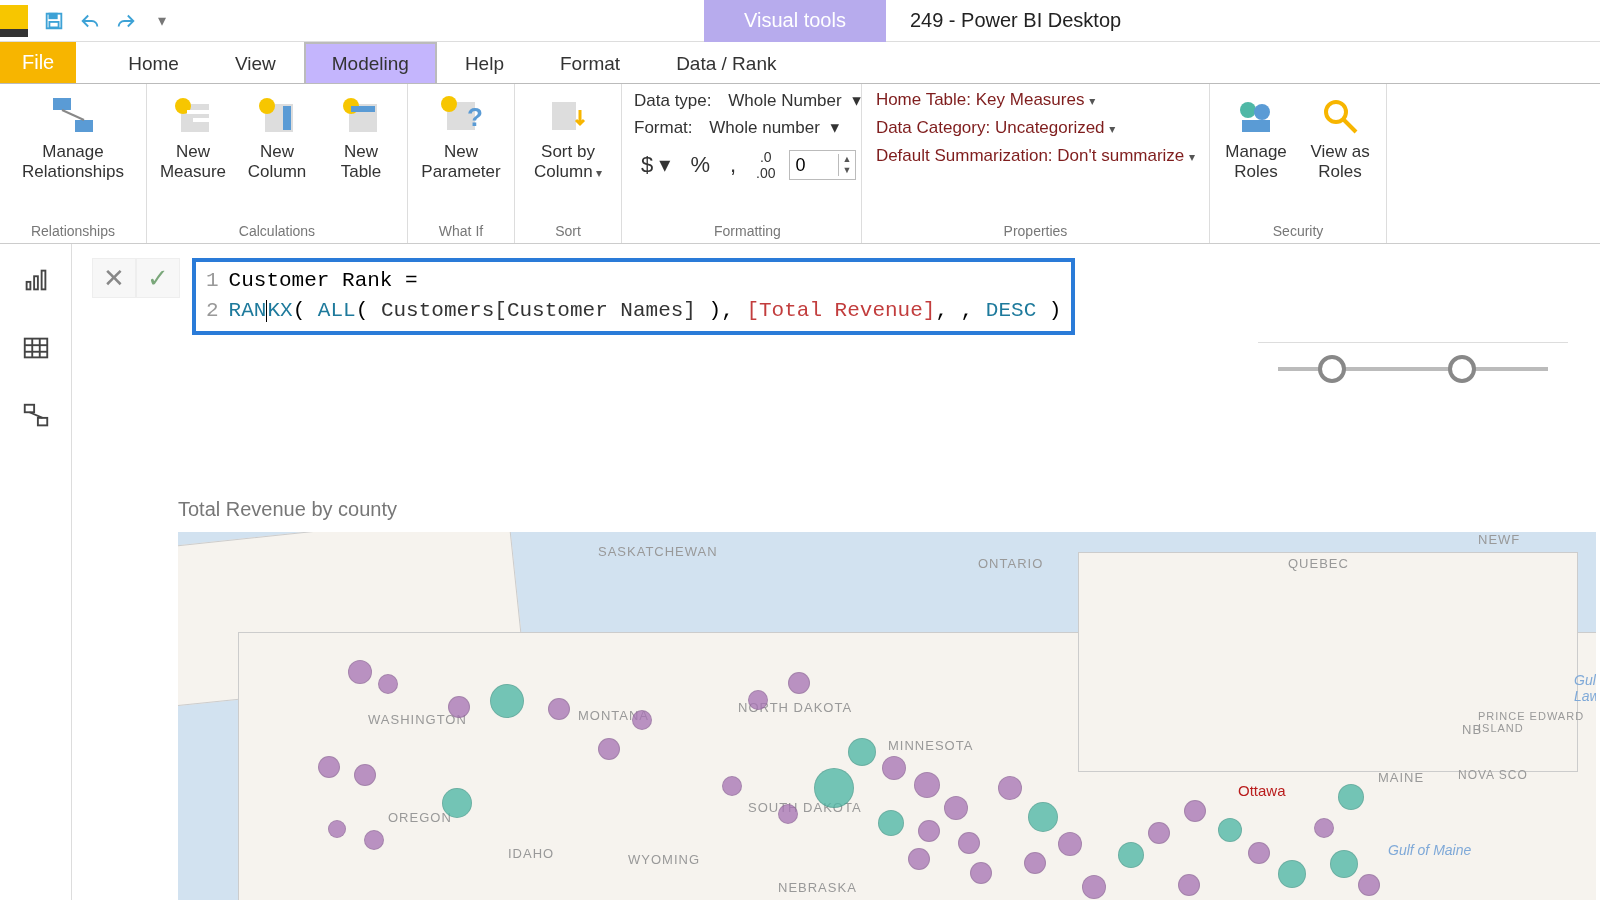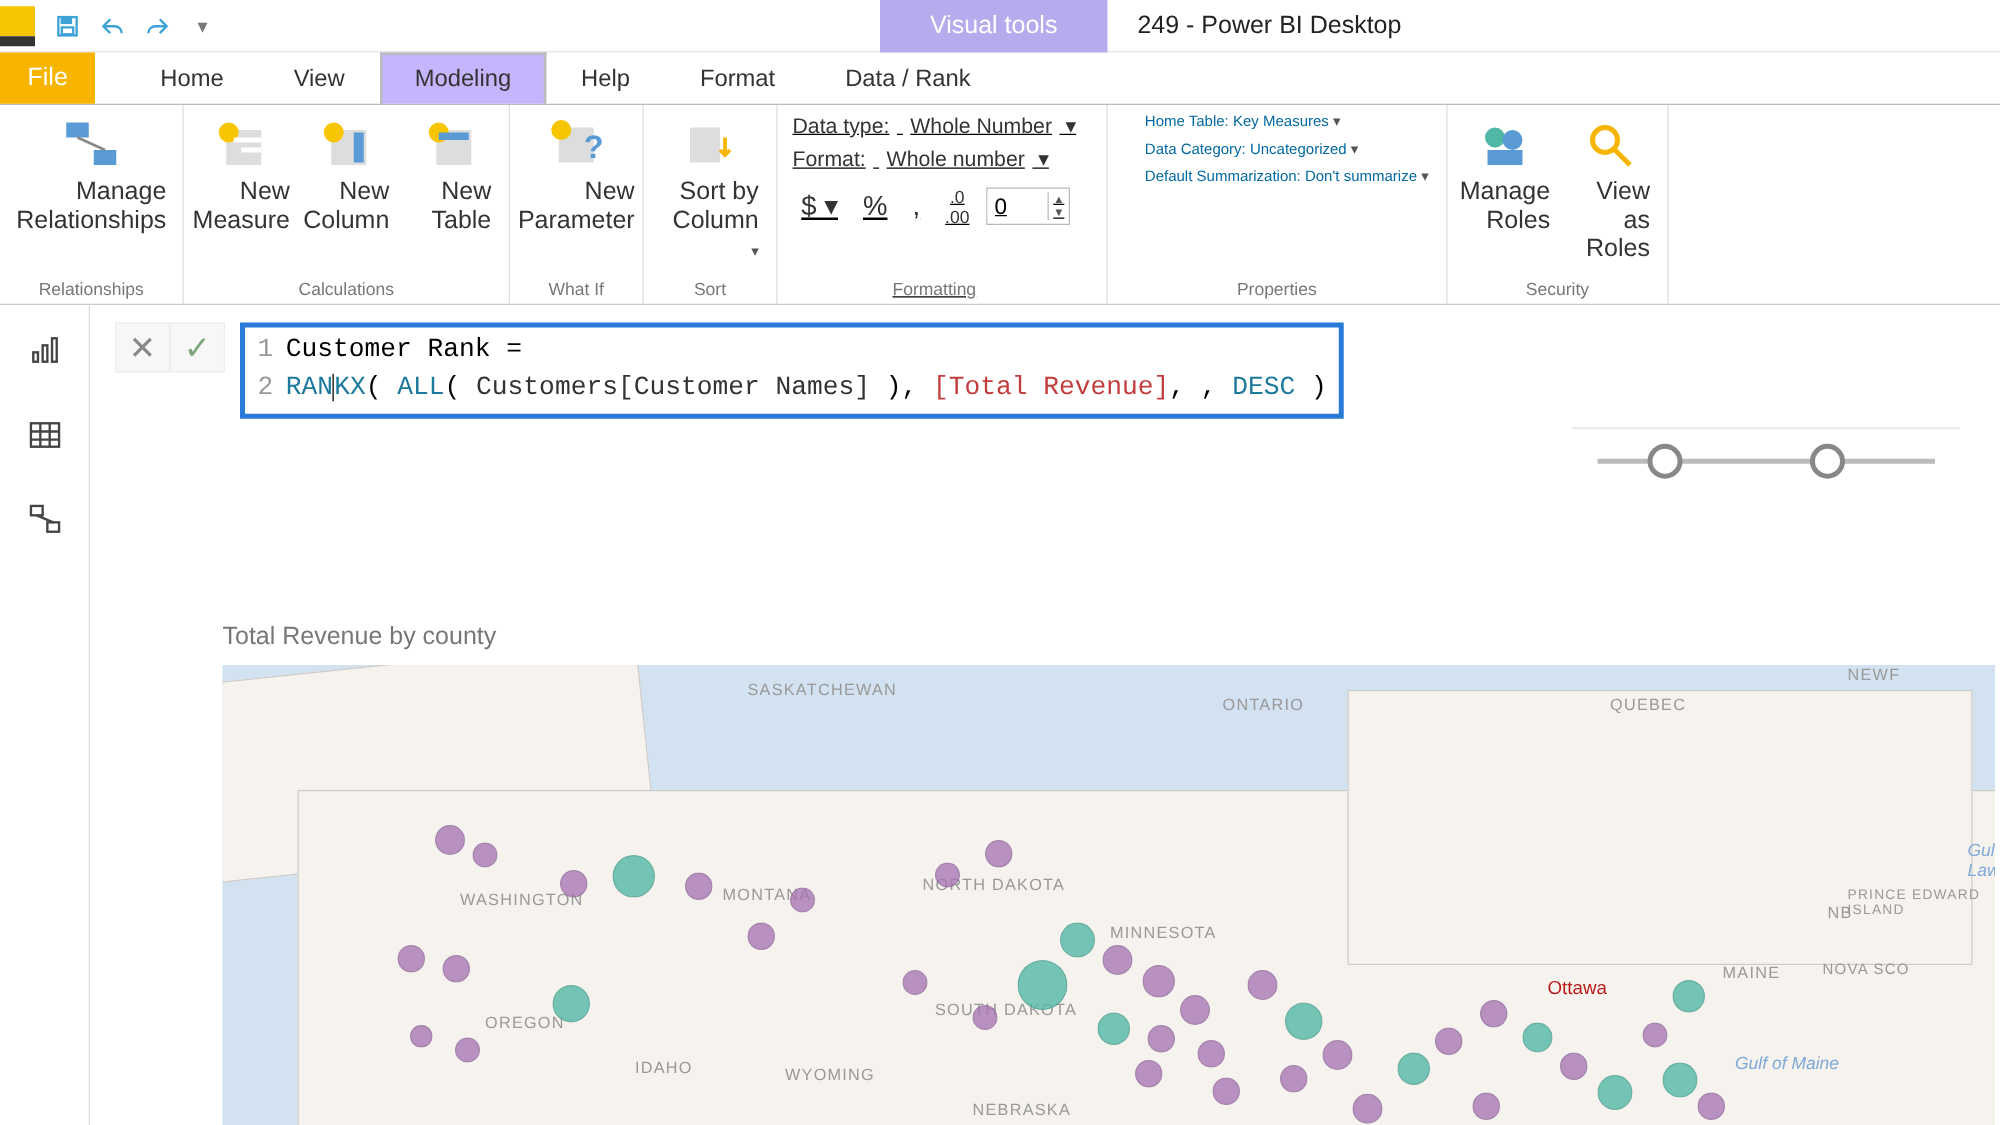--- a/index.html
+++ b/index.html
@@ -20,35 +20,35 @@
   .tab.active { border-color:#bbb; background:#c4b5fd; position:relative; top:0px;}
   .tab-spacer { width:24px;}
   
   .ribbon { display:flex; align-items:stretch; border-bottom:1px solid #ccc; height:160px; background:#fff;}
   .group { border-right:1px solid #ddd; padding:4px 8px 0 8px; display:flex; flex-direction:column; align-items:center; justify-content:space-between;}
   .group-body { display:flex; gap:8px; align-items:flex-start;}
   .big-btn { display:flex; flex-direction:column; align-items:center; padding:4px 6px; cursor:pointer; width:90px;}
   .big-btn.narrow { width:76px;}
   .big-btn.wide { width:130px;}
   .big-btn .icon-slot { width:48px; height:48px; display:flex; align-items:center; justify-content:center;}
-  .big-btn span { text-align:right; font-size:20px; color:#333; line-height:1.15; margin-top:2px;}
+  .big-btn span { text-align:center; font-size:17px; color:#333; line-height:1.15; margin-top:2px;}
   .group-label { font-size:14px; color:#777; padding:4px 0;}
   .drop-arrow::after { content:" ▾"; font-size:12px; color:#555;}
   
-  .fmt-group { padding:6px 24px 0 12px;text-decoration:underline;}
+  .fmt-group { padding:6px 0 0 12px;}
   .fmt-row { display:flex; align-items:center; gap:6px; font-size:17px; color:#333; margin-bottom:6px; white-space:nowrap;}
   .fmt-ctrl { display:flex; align-items:center; gap:6px;}
   .fmt-ctrl button{ border:1px solid transparent; background:none; font-size:22px; padding:4px 6px; cursor:pointer; color:#333;}
   .dec-spin { display:flex; align-items:center; border:1px solid #bbb; height:30px;}
   .dec-spin input{ width:48px; border:none; font-size:18px; padding:0 6px;}
   .dec-spin .spinbtns{ display:flex; flex-direction:column; border-left:1px solid #bbb;}
   .dec-spin .spinbtns div{ font-size:9px; padding:0 4px; line-height:11px; cursor:pointer; color:#555;}
   
   .props-group { padding:6px 14px 0 14px;}
-  .props-row{ font-size:12px; color:#0369a1; margin-bottom:8px; white-space:nowrap; cursor:pointer;margin-left:16px;}
+  .props-row{ font-size:17px; color:#7f1d1d; margin-bottom:8px; white-space:nowrap; cursor:pointer;}
   .props-row::after { content:" ▾"; font-size:12px; color:#555;}
   
   .left-rail { position:absolute; top:244px; left:0; width:72px; border-right:1px solid #ddd; height:700px; background:#fff; display:flex; flex-direction:column; align-items:center; padding-top:16px; gap:28px;}
   .rail-btn { width:40px; height:40px; display:flex; align-items:center; justify-content:center; cursor:pointer; color:#444;}
   
   .formula-bar-wrap { position:absolute; top:258px; left:92px; display:flex; align-items:flex-start;}
   .fb-btn { width:44px; height:40px; display:flex; align-items:center; justify-content:center; cursor:pointer; color:#888; font-size:26px; border:1px solid #eee; background:#f7f7f7;}
   .formula-editor { border:4px solid #2a7bd8; background:#fff; margin-left:12px; padding:4px 10px; font-family: Consolas, "Courier New", monospace; font-size:21px; line-height:1.45;}
   .fe-line{ white-space:pre;}
   .fe-lineno{ color:#999; margin-right:10px;}

